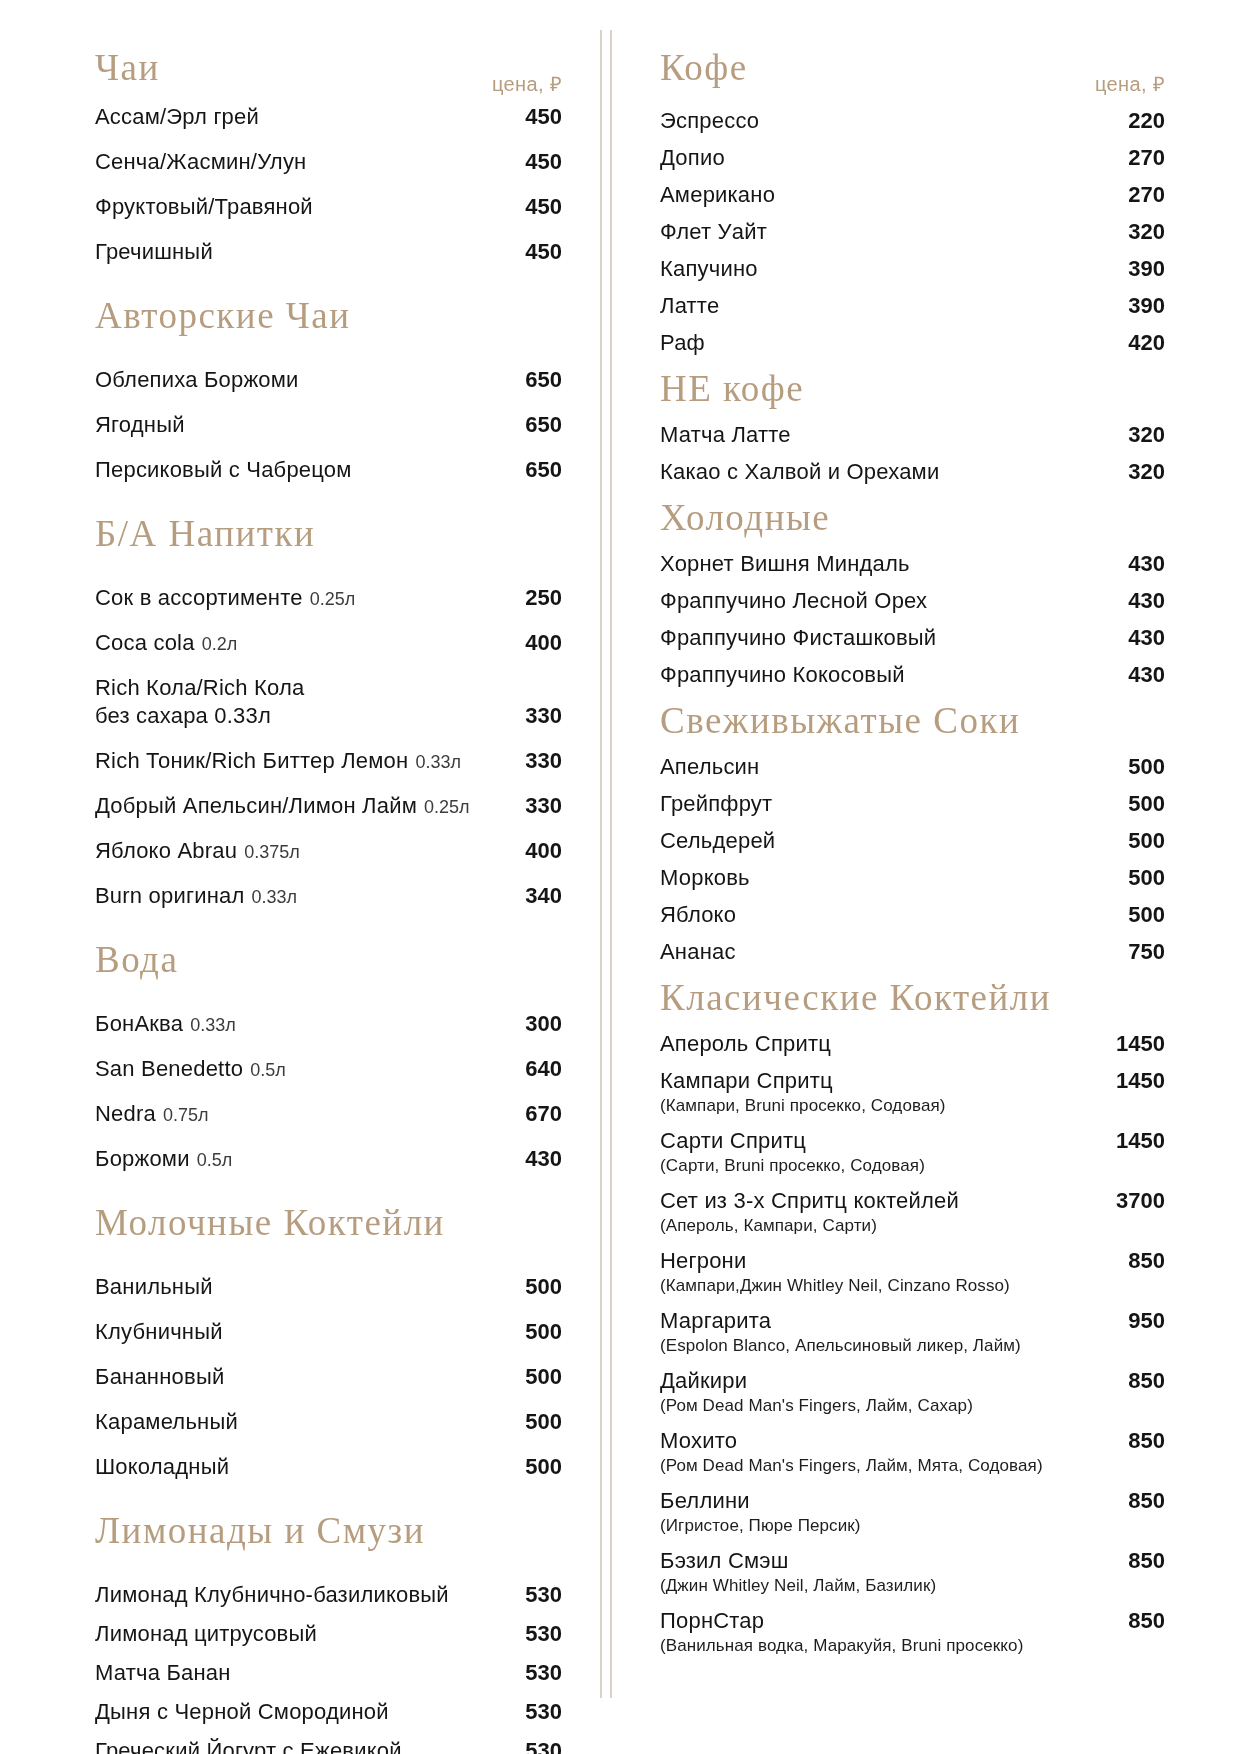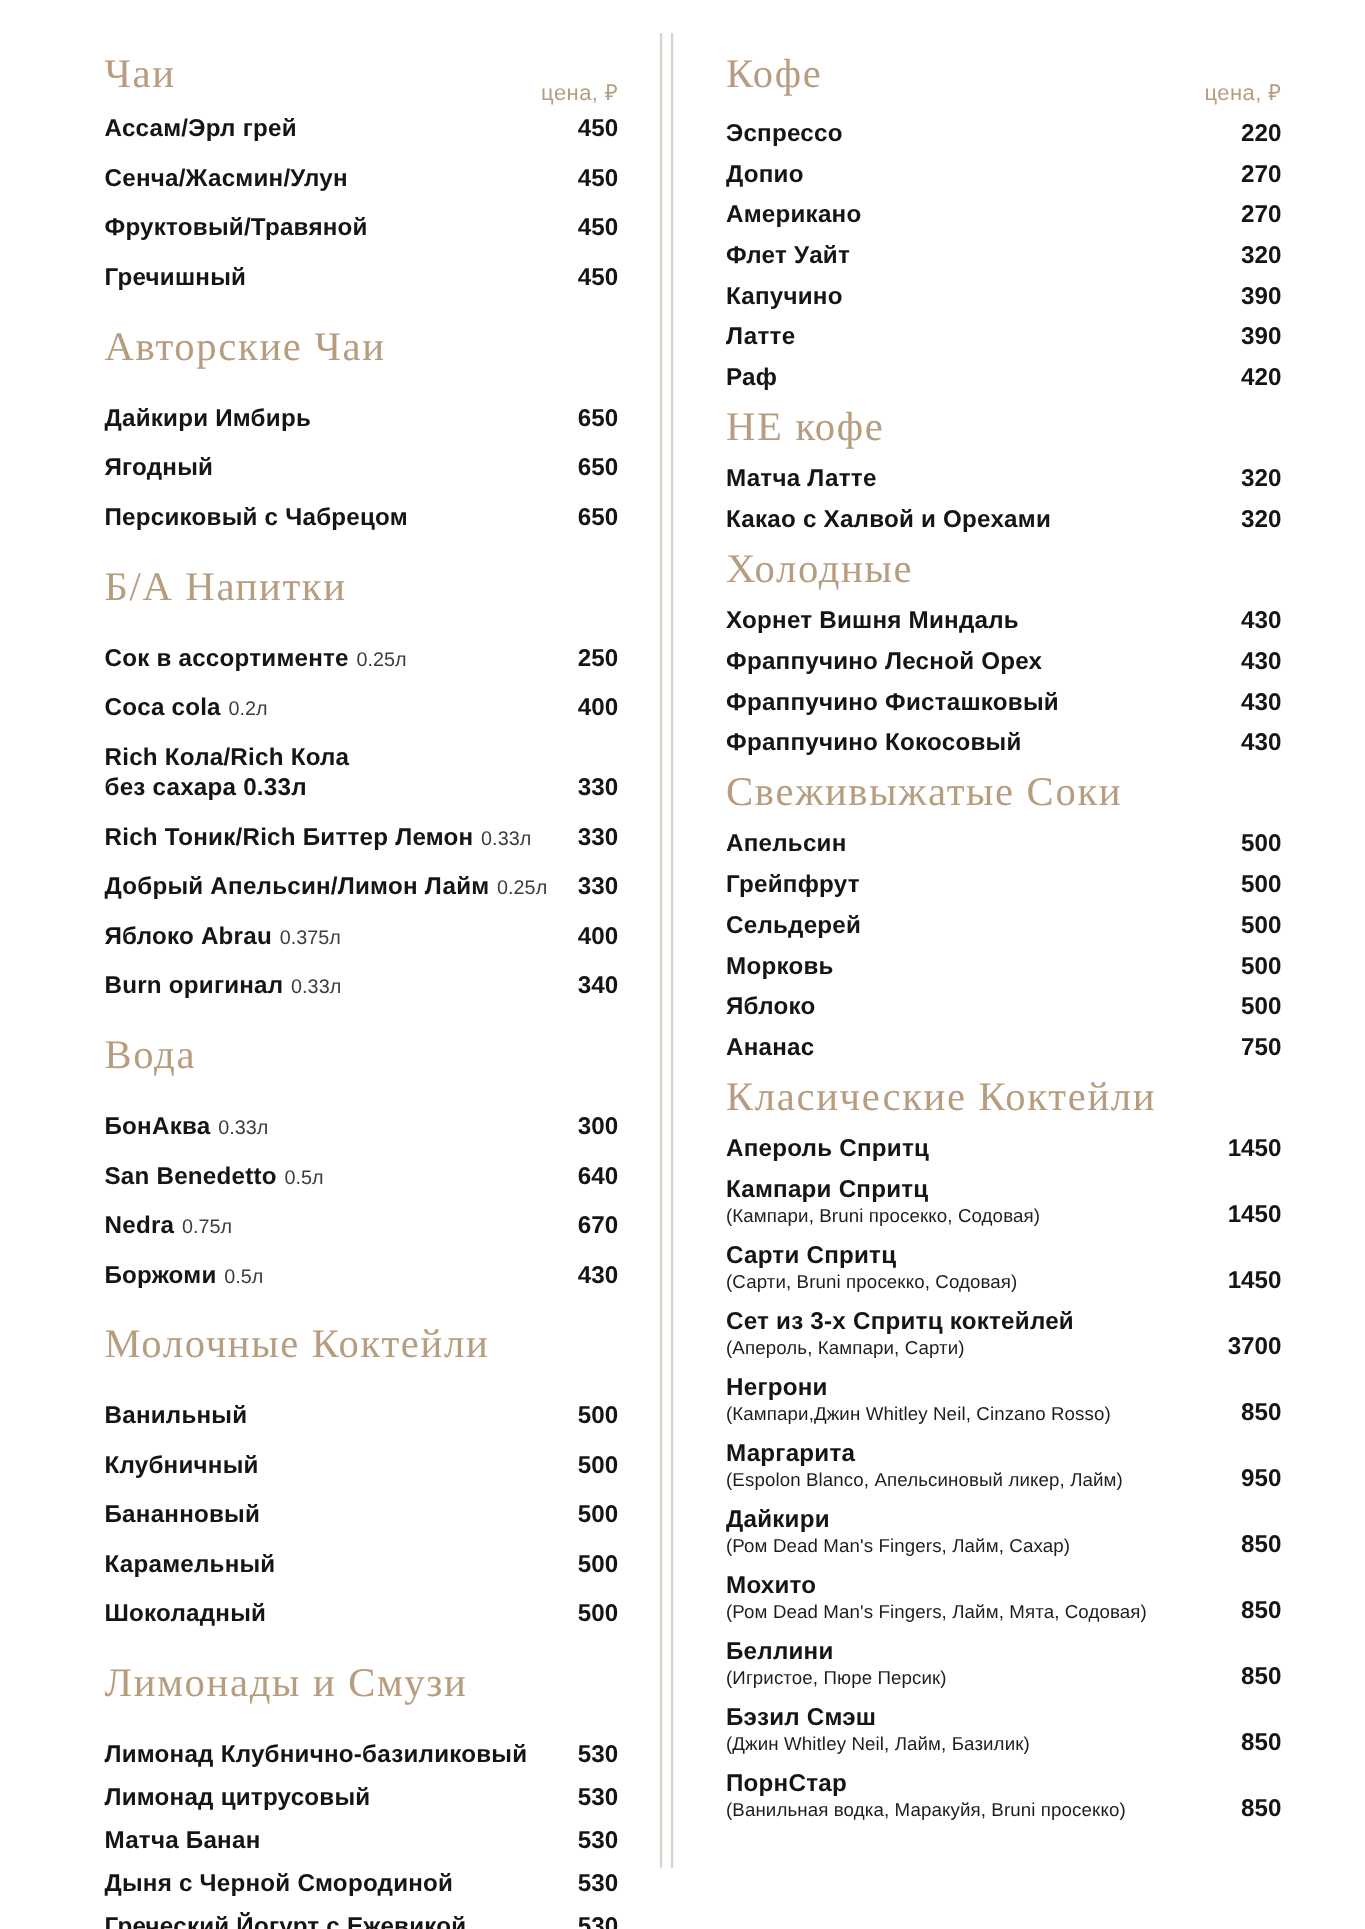--- a/index.html
+++ b/index.html
@@ -40,30 +40,30 @@
   .col-right .section-title { margin:13px 0; }
   .col-left  .section:first-of-type .section-title { margin-top:0; margin-bottom:15px; }
   .col-right .section:first-of-type .section-title { margin-top:0; margin-bottom:20px; }
 
   .row { display:flex; justify-content:space-between; align-items:baseline; }
   .col-left  .row { margin-bottom:17px; }
   .col-left  .section:nth-of-type(6) .row { margin-bottom:11px; }
   .col-right .row { margin-bottom:11px; }
 
   .item-left { flex:1 1 auto; min-width:0; }
-  .item-name { font-weight:700; font-size:22px; letter-spacing:.2px; color:var(--text,#151515); }
+  .item-name { font-weight:400; font-size:22px; letter-spacing:.2px; color:var(--text,#151515); }
   .col-left  .item-name, .col-left  .item-price { line-height:28px; }
   .col-right .item-name, .col-right .item-price { line-height:26px; }
   .item-name-line2 { display:block; }
   .item-volume { font-weight:400; font-size:18px; color:#3c3c3c; margin-left:7px; letter-spacing:0; }
   .item-price { font-weight:700; font-size:22px; white-space:nowrap; margin-left:12px; color:var(--text,#151515); }
   .item-note { font-weight:400; font-size:17px; line-height:22px; color:#1d1d1d; margin-top:1px; letter-spacing:.1px; }
 
   .row.two-line { align-items:flex-end; }
-  .row.has-note { align-items:flex-end; }
+  .row.has-note { align-items:flex-start; }
 </style>
 </head>
 <body>
 
 <div class="page">
   <div class="divider-line" id="divider-a"></div>
   <div class="divider-line" id="divider-b"></div>
 
   <div class="col col-left">
     <span class="price-header">цена, ₽</span>
@@ -82,21 +82,21 @@
           <div class="item-price">450</div>
         </div>
         <div class="row">
           <div class="item-left"><span class="item-name">Гречишный</span></div>
           <div class="item-price">450</div>
         </div>
       </div>
       <div class="section">
         <div class="section-title">Авторские Чаи</div>
         <div class="row">
-          <div class="item-left"><span class="item-name">Дайкири Имбирь</span></div>
+          <div class="item-left"><span class="item-name">Облепиха Боржоми</span></div>
           <div class="item-price">650</div>
         </div>
         <div class="row">
           <div class="item-left"><span class="item-name">Ягодный</span></div>
           <div class="item-price">650</div>
         </div>
         <div class="row">
           <div class="item-left"><span class="item-name">Персиковый с Чабрецом</span></div>
           <div class="item-price">650</div>
         </div>

